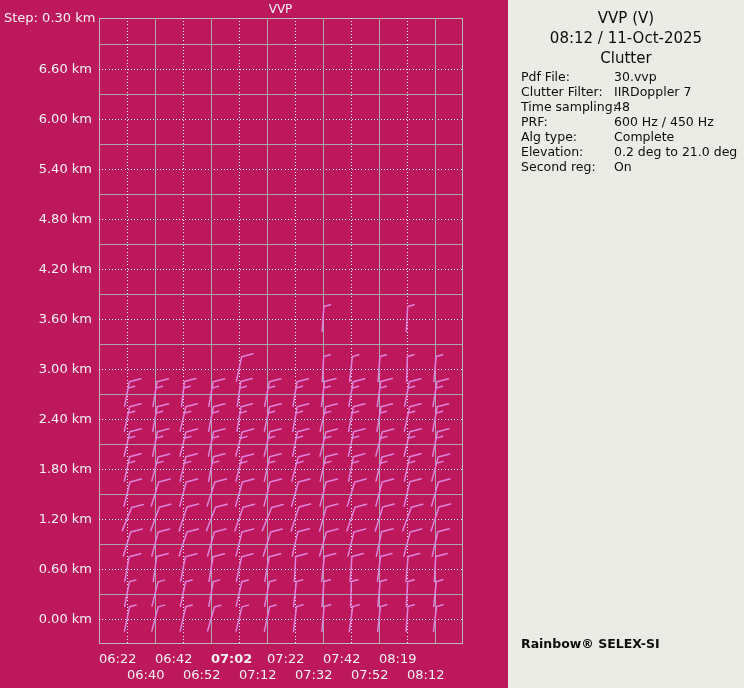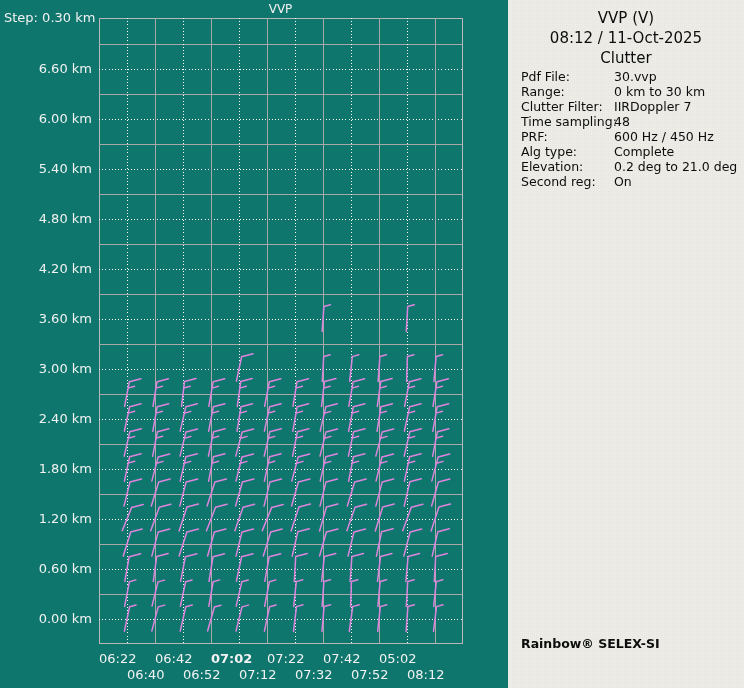--- a/index.html
+++ b/index.html
@@ -1,17 +1,17 @@
 <!DOCTYPE html>
 <html><head>
 <meta charset="utf-8">
 <style>
   html,body{margin:0;padding:0;background:#222;}
   #app{
-    position:relative;width:744px;height:688px;background:#0f766e;
+    position:relative;width:744px;height:688px;background:#be185d;
     font-family:"DejaVu Sans","Liberation Sans",sans-serif;
     overflow:hidden;
   }
   
   #plot-title{
     position:absolute;left:99px;top:2px;width:363px;text-align:center;
     color:#f2f2f2;font-size:12px;
   }
   #step-label{
     position:absolute;left:4px;top:10px;color:#f2f2f2;font-size:13px;white-space:nowrap;
@@ -240,40 +240,36 @@
       <div class="x-tick" style="left: 99px; top: 651px;">06:22</div>
       <div class="x-tick" style="left: 127px; top: 667px;">06:40</div>
       <div class="x-tick" style="left: 155px; top: 651px;">06:42</div>
       <div class="x-tick" style="left: 183px; top: 667px;">06:52</div>
       <div class="x-tick" style="left: 211px; top: 651px; font-weight: bold;">07:02</div>
       <div class="x-tick" style="left: 239px; top: 667px;">07:12</div>
       <div class="x-tick" style="left: 267px; top: 651px;">07:22</div>
       <div class="x-tick" style="left: 295px; top: 667px;">07:32</div>
       <div class="x-tick" style="left: 323px; top: 651px;">07:42</div>
       <div class="x-tick" style="left: 351px; top: 667px;">07:52</div>
-      <div class="x-tick" style="left: 379px; top: 651px;">05:02</div>
+      <div class="x-tick" style="left: 379px; top: 651px;">08:19</div>
       <div class="x-tick" style="left: 407px; top: 667px;">08:12</div>
     </div>
 
   <div id="info-panel">
     <div id="panel-header">
       <div>VVP (V)</div>
       <div>08:12 / 11-Oct-2025</div>
       <div>Clutter</div>
     </div>
     <div id="param-list">
         <div class="param-row">
           <div class="param-label">Pdf File:</div>
           <div class="param-value">30.vvp</div>
         </div>
         <div class="param-row">
-          <div class="param-label">Range:</div>
-          <div class="param-value">0 km to 30 km</div>
-        </div>
-        <div class="param-row">
           <div class="param-label">Clutter Filter:</div>
           <div class="param-value">IIRDoppler 7</div>
         </div>
         <div class="param-row">
           <div class="param-label">Time sampling:</div>
           <div class="param-value">48</div>
         </div>
         <div class="param-row">
           <div class="param-label">PRF:</div>
           <div class="param-value">600 Hz / 450 Hz</div>

